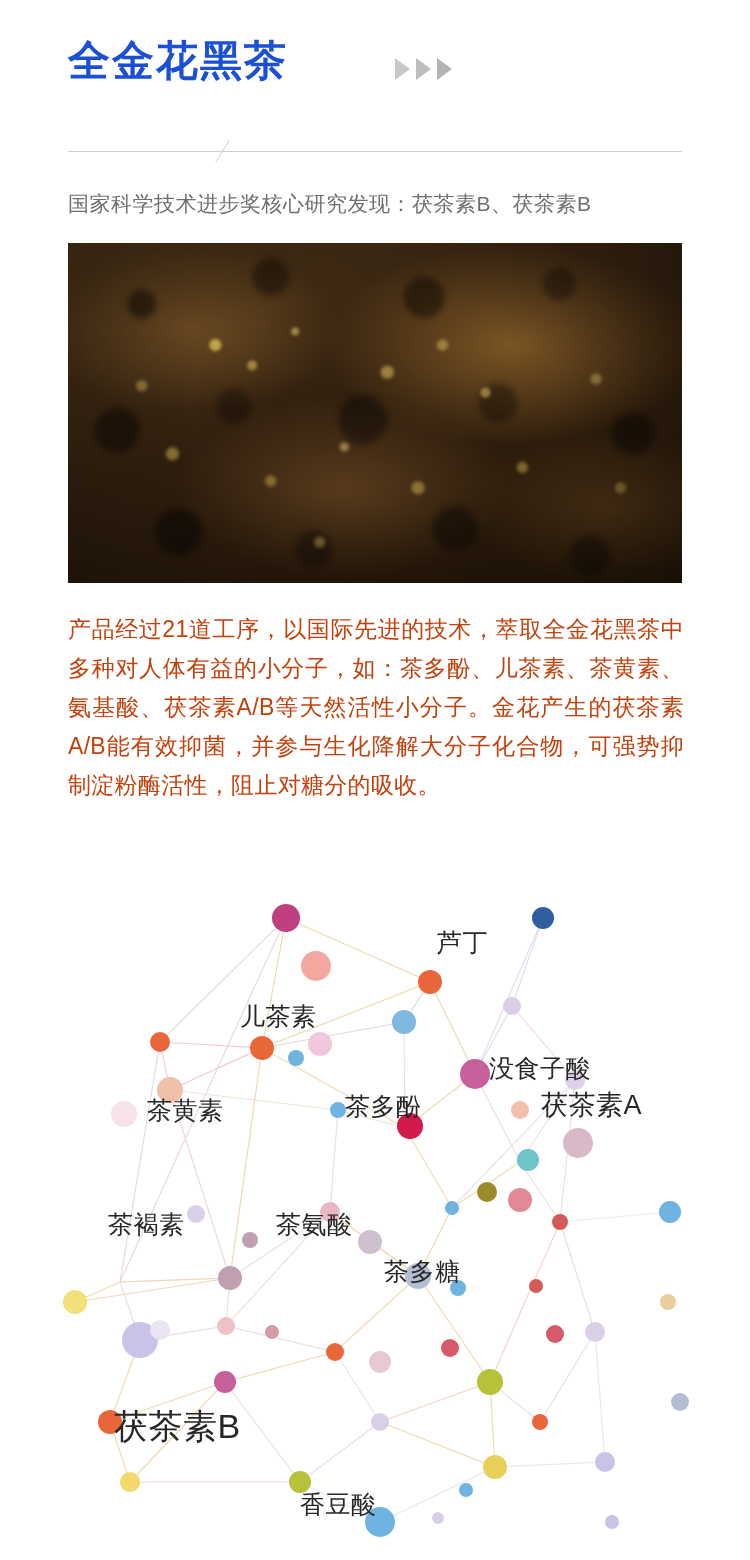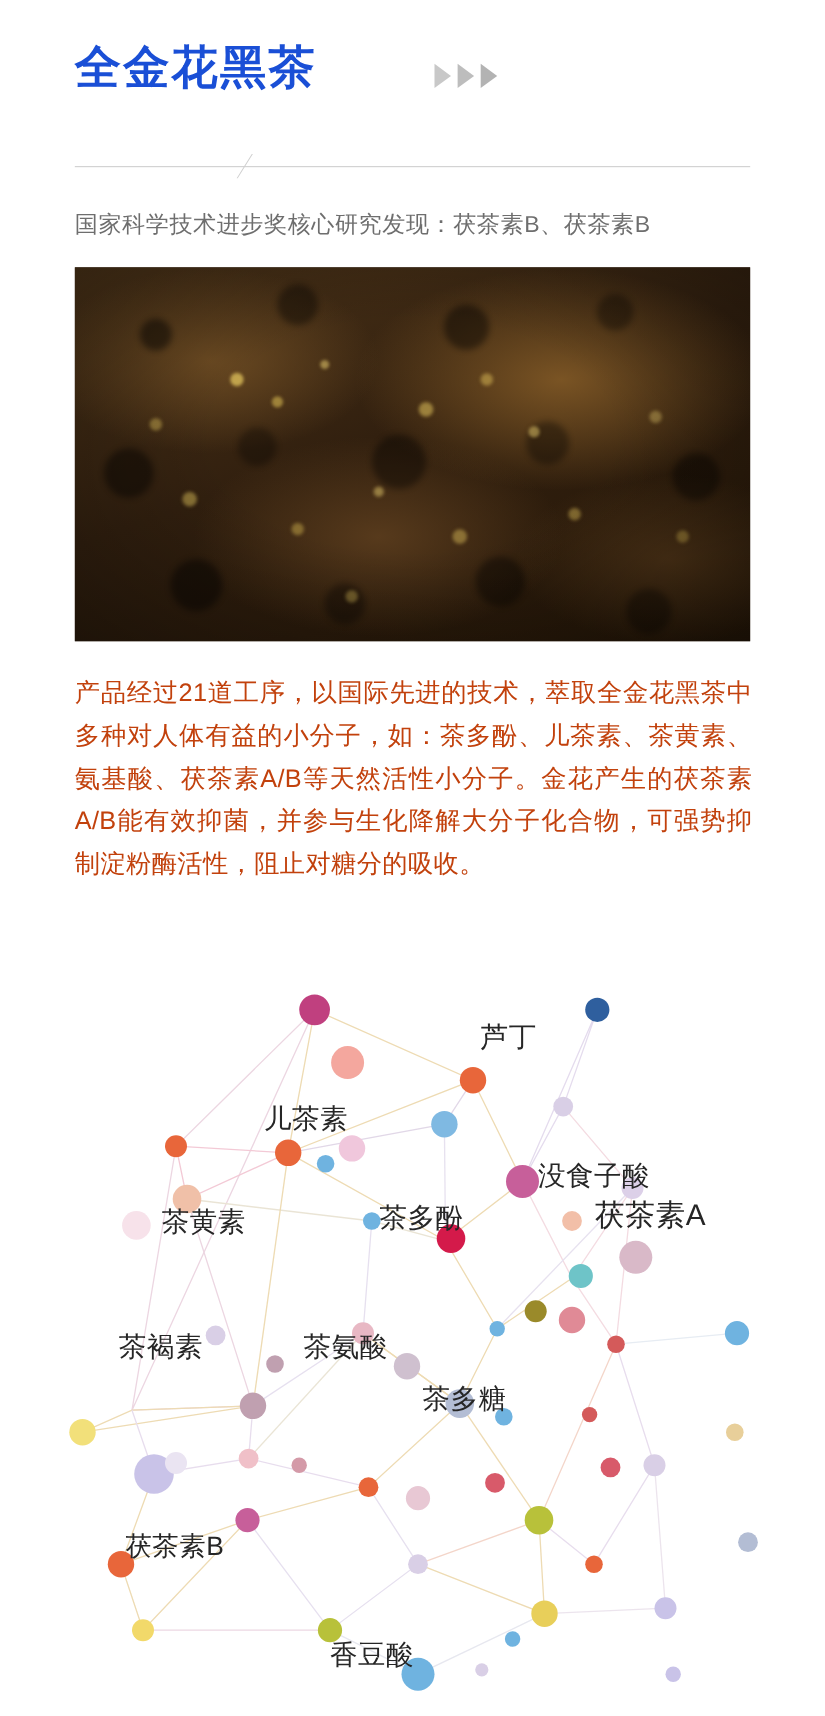--- a/index.html
+++ b/index.html
@@ -318,15 +318,15 @@
 
   <div class="mol-label" style="left:437px; top:64px;">芦丁</div>
   <div class="mol-label" style="left:240px; top:138px;">儿茶素</div>
   <div class="mol-label" style="left:489px; top:160px;margin-top:30px;">没食子酸</div>
   <div class="mol-label" style="left:345px; top:228px;">茶多酚</div>
   <div class="mol-label" style="left:541px; top:225px; font-size:27px;">茯茶素A</div>
   <div class="mol-label" style="left:147px; top:232px;">茶黄素</div>
   <div class="mol-label" style="left:276px; top:305px;margin-top:41px;">茶氨酸</div>
   <div class="mol-label" style="left:108px; top:346px;">茶褐素</div>
   <div class="mol-label" style="left:384px; top:355px;margin-top:38px;">茶多糖</div>
-  <div class="mol-label" style="left:114px; top:528px; font-size:24px;">茯茶素B</div>
+  <div class="mol-label" style="left:114px; top:542px; font-size:34px;">茯茶素B</div>
   <div class="mol-label" style="left:300px; top:578px;margin-top:48px;">香豆酸</div>
 </div>
 
 </body></html>

